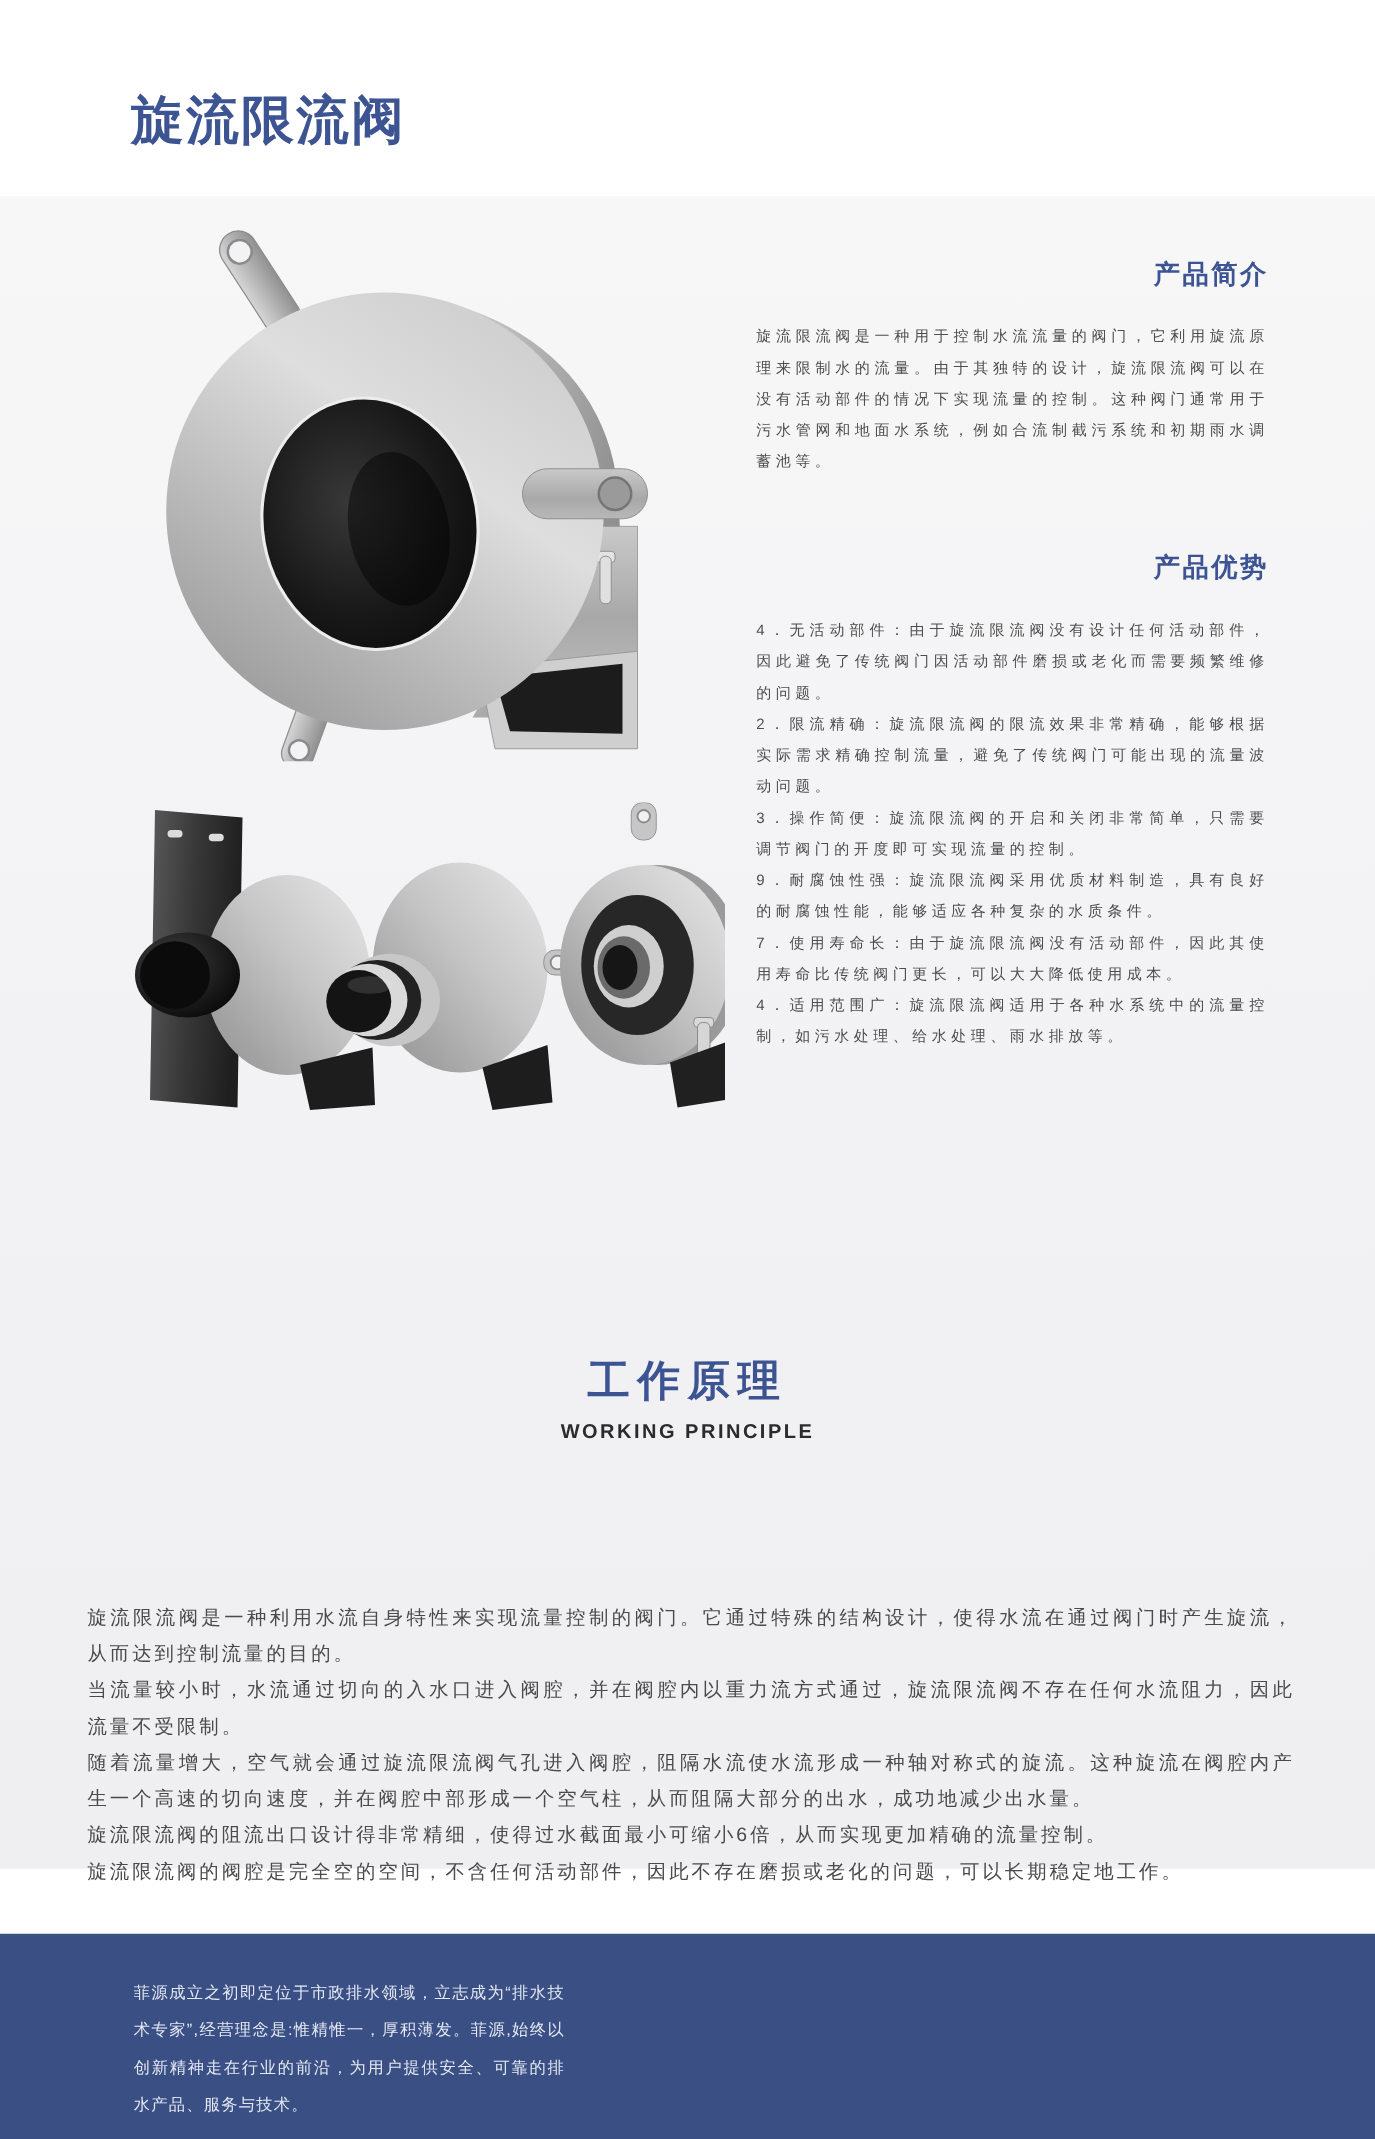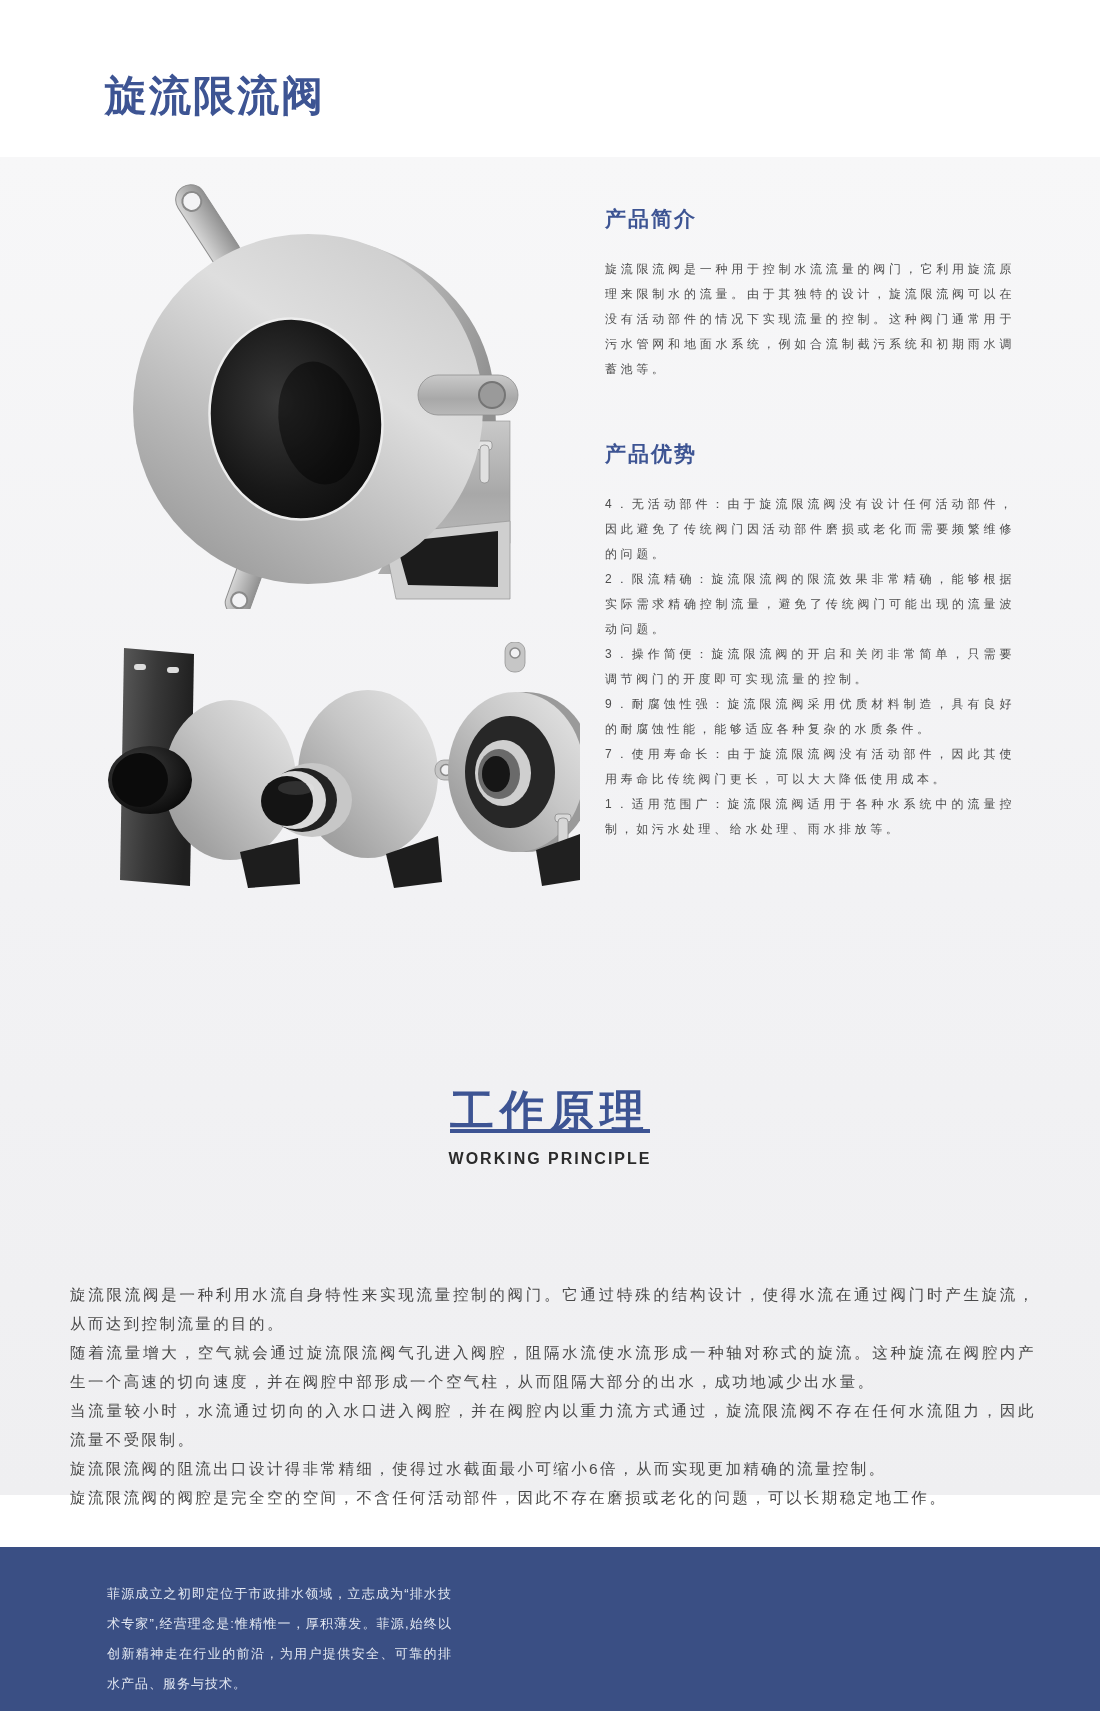--- a/index.html
+++ b/index.html
@@ -16,29 +16,29 @@
   .content { position:absolute; top:145px; left:0; width:1100px; height:1338px;
              background:linear-gradient(180deg,#f7f7f8 0%,#f2f2f4 55%,#efeff1 100%); }
 
   figure { line-height:0; }
   .main-figure { position:absolute; left:128px; top:22px; width:400px; height:430px; }
   .variants-figure { position:absolute; left:90px; top:485px; width:490px; height:250px; }
 
   
   .right-col { position:absolute; left:605px; top:48px; width:410px; }
   .sec-heading { font-size:21px; font-weight:bold; color:var(--accent-blue,#2e4e92);
-                 letter-spacing:2px; margin-bottom:24px; }
+                 letter-spacing:2px; margin-bottom:24px;text-align:right; }
   .body-copy p { font-size:12px; line-height:25px; letter-spacing:3.6px; text-align:justify;
                  color:#4d4d4d; margin:0; }
   .adv-gap { margin-top:58px; }
 
   
   .principle-head { position:absolute; top:925px; left:0; width:1100px; text-align:center; }
-  .principle-head h2 { font-size:44px; font-weight:bold; color:var(--accent-blue,#33518f);
-                       letter-spacing:6px;text-decoration:underline; }
+  .principle-head h2 { font-size:34px; font-weight:bold; color:var(--accent-blue,#33518f);
+                       letter-spacing:6px; }
   .principle-head .sub { margin-top:9px; font-size:16px; font-weight:bold; color:#2b2b2b;
                          letter-spacing:2px; }
   .principle-text { position:absolute; top:1123px; left:70px; width:966px; }
   .principle-text p { font-size:15.5px; line-height:29px; letter-spacing:2.4px;
                       text-align:justify; color:#4a4a4a; margin:0; }
 
   
   .footer { position:absolute; top:1535px; left:0; width:1100px; height:176px;
             background:var(--footer-bg,#3a4f84); }
   .footer p { position:absolute; left:107px; top:32px; width:345px; font-size:13px;
@@ -125,21 +125,21 @@
         <p>旋流限流阀是一种用于控制水流流量的阀门，它利用旋流原理来限制水的流量。由于其独特的设计，旋流限流阀可以在没有活动部件的情况下实现流量的控制。这种阀门通常用于污水管网和地面水系统，例如合流制截污系统和初期雨水调蓄池等。</p>
       </div>
 
       <h2 class="sec-heading adv-gap">产品优势</h2>
       <div class="body-copy">
         <p>4．无活动部件：由于旋流限流阀没有设计任何活动部件，因此避免了传统阀门因活动部件磨损或老化而需要频繁维修的问题。</p>
         <p>2．限流精确：旋流限流阀的限流效果非常精确，能够根据实际需求精确控制流量，避免了传统阀门可能出现的流量波动问题。</p>
         <p>3．操作简便：旋流限流阀的开启和关闭非常简单，只需要调节阀门的开度即可实现流量的控制。</p>
         <p>9．耐腐蚀性强：旋流限流阀采用优质材料制造，具有良好的耐腐蚀性能，能够适应各种复杂的水质条件。</p>
         <p>7．使用寿命长：由于旋流限流阀没有活动部件，因此其使用寿命比传统阀门更长，可以大大降低使用成本。</p>
-        <p>1．适用范围广：旋流限流阀适用于各种水系统中的流量控制，如污水处理、给水处理、雨水排放等。</p>
+        <p>4．适用范围广：旋流限流阀适用于各种水系统中的流量控制，如污水处理、给水处理、雨水排放等。</p>
       </div>
     </div>
 
     <figure class="variants-figure">
       <svg width="490" height="250" viewBox="0 0 490 250">
         <defs>
           <linearGradient id="gRing2" x1="1" y1="0" x2="0" y2="1">
             <stop offset="0" stop-color="#e8e8e8"></stop>
               <stop offset="0.45" stop-color="#c6c6c6"></stop>
             <stop offset="0.8" stop-color="#a2a2a2"></stop>
@@ -195,22 +195,22 @@
       </svg>
     </figure>
 
     <div class="principle-head">
       <h2>工作原理</h2>
       <div class="sub">WORKING PRINCIPLE</div>
     </div>
 
     <div class="principle-text">
       <p>旋流限流阀是一种利用水流自身特性来实现流量控制的阀门。它通过特殊的结构设计，使得水流在通过阀门时产生旋流，从而达到控制流量的目的。</p>
+      <p>当流量较小时，水流通过切向的入水口进入阀腔，并在阀腔内以重力流方式通过，旋流限流阀不存在任何水流阻力，因此流量不受限制。</p>
       <p>随着流量增大，空气就会通过旋流限流阀气孔进入阀腔，阻隔水流使水流形成一种轴对称式的旋流。这种旋流在阀腔内产生一个高速的切向速度，并在阀腔中部形成一个空气柱，从而阻隔大部分的出水，成功地减少出水量。</p>
-      <p>当流量较小时，水流通过切向的入水口进入阀腔，并在阀腔内以重力流方式通过，旋流限流阀不存在任何水流阻力，因此流量不受限制。</p>
       <p>旋流限流阀的阻流出口设计得非常精细，使得过水截面最小可缩小6倍，从而实现更加精确的流量控制。</p>
       <p>旋流限流阀的阀腔是完全空的空间，不含任何活动部件，因此不存在磨损或老化的问题，可以长期稳定地工作。</p>
     </div>
 
   </div>
 
   <div class="footer">
     <p>菲源成立之初即定位于市政排水领域，立志成为“排水技术专家”,经营理念是:惟精惟一，厚积薄发。菲源,始终以创新精神走在行业的前沿，为用户提供安全、可靠的排水产品、服务与技术。</p>
   </div>
 

